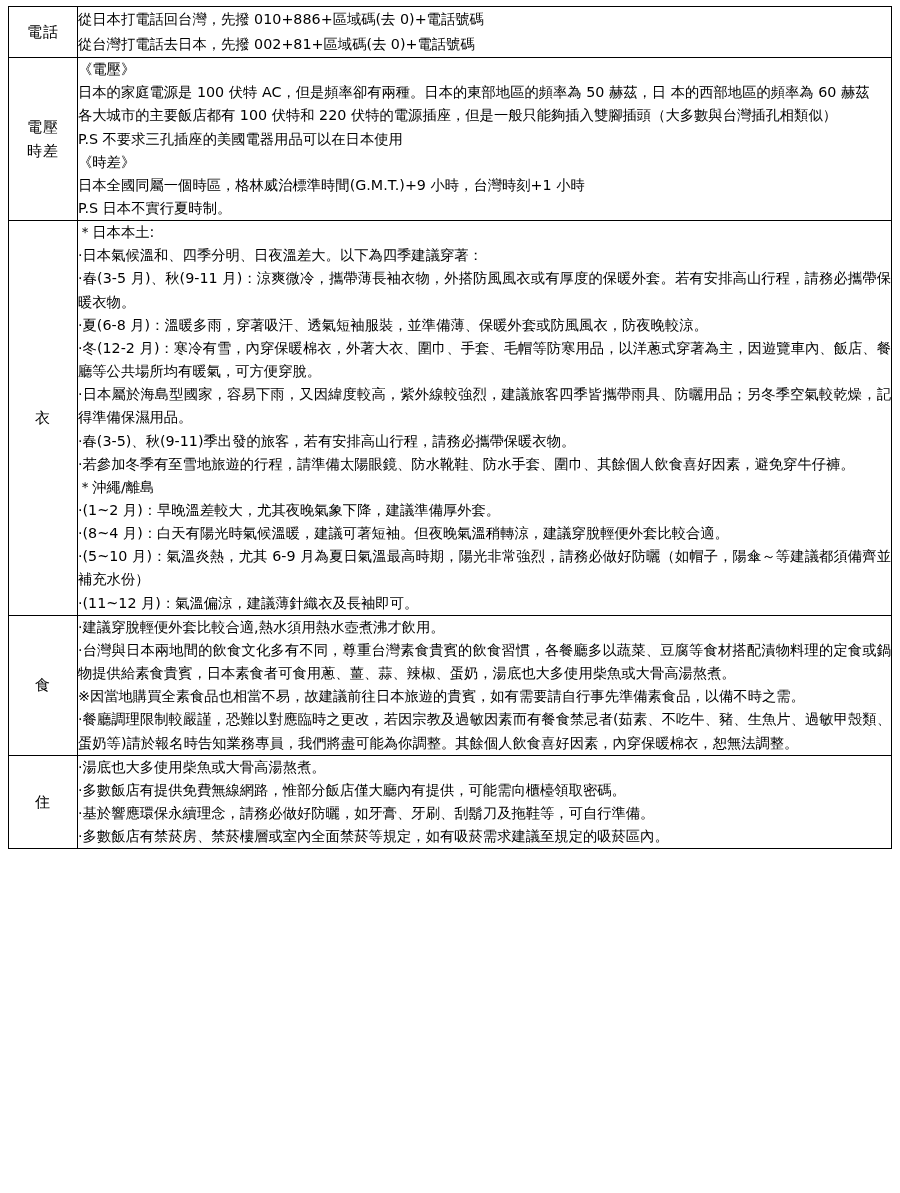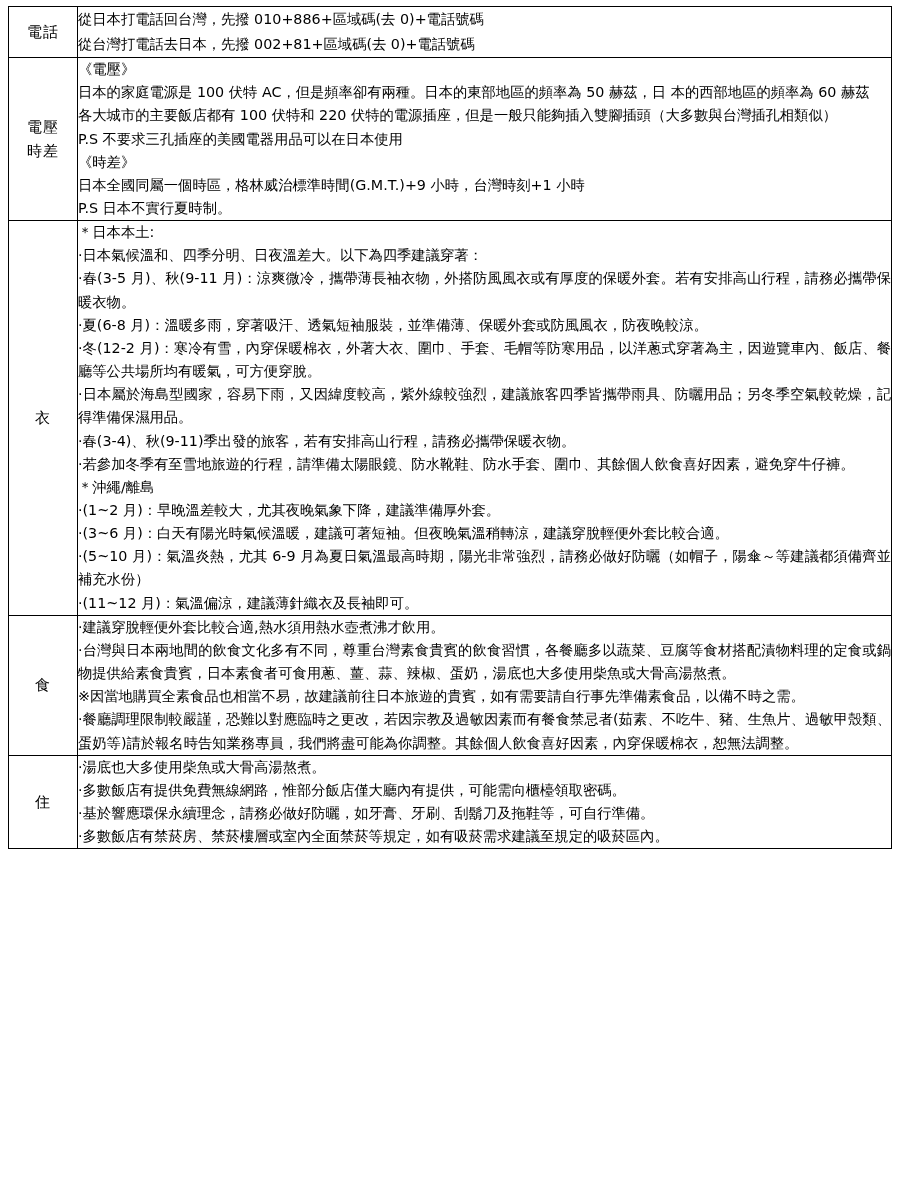--- a/index.html
+++ b/index.html
@@ -99,25 +99,25 @@
             <span>衣</span>
           </div>
         </td>
         <td class="content">
           <span class="line">＊日本本土:</span>
           <span class="line">‧日本氣候溫和、四季分明、日夜溫差大。以下為四季建議穿著：</span>
           <span class="line">‧春(3-5 月)、秋(9-11 月)：涼爽微冷，攜帶薄長袖衣物，外搭防風風衣或有厚度的保暖外套。若有安排高山行程，請務必攜帶保暖衣物。</span>
           <span class="line">‧夏(6-8 月)：溫暖多雨，穿著吸汗、透氣短袖服裝，並準備薄、保暖外套或防風風衣，防夜晚較涼。</span>
           <span class="line">‧冬(12-2 月)：寒冷有雪，內穿保暖棉衣，外著大衣、圍巾、手套、毛帽等防寒用品，以洋蔥式穿著為主，因遊覽車內、飯店、餐廳等公共場所均有暖氣，可方便穿脫。</span>
           <span class="line">‧日本屬於海島型國家，容易下雨，又因緯度較高，紫外線較強烈，建議旅客四季皆攜帶雨具、防曬用品；另冬季空氣較乾燥，記得準備保濕用品。</span>
-          <span class="line">‧春(3-4)、秋(9-11)季出發的旅客，若有安排高山行程，請務必攜帶保暖衣物。</span>
+          <span class="line">‧春(3-5)、秋(9-11)季出發的旅客，若有安排高山行程，請務必攜帶保暖衣物。</span>
           <span class="line">‧若參加冬季有至雪地旅遊的行程，請準備太陽眼鏡、防水靴鞋、防水手套、圍巾、其餘個人飲食喜好因素，避免穿牛仔褲。</span>
           <span class="line">＊沖繩/離島</span>
           <span class="line">‧(1~2 月)：早晚溫差較大，尤其夜晚氣象下降，建議準備厚外套。</span>
-          <span class="line">‧(3~6 月)：白天有陽光時氣候溫暖，建議可著短袖。但夜晚氣溫稍轉涼，建議穿脫輕便外套比較合適。</span>
+          <span class="line">‧(8~4 月)：白天有陽光時氣候溫暖，建議可著短袖。但夜晚氣溫稍轉涼，建議穿脫輕便外套比較合適。</span>
           <span class="line">‧(5~10 月)：氣溫炎熱，尤其 6-9 月為夏日氣溫最高時期，陽光非常強烈，請務必做好防曬（如帽子，陽傘～等建議都須備齊並補充水份）</span>
           <span class="line">‧(11~12 月)：氣溫偏涼，建議薄針織衣及長袖即可。</span>
         </td>
       </tr>
 
       <tr>
         <td class="label">
           <div class="label-two">
             <span>食</span>
           </div>

